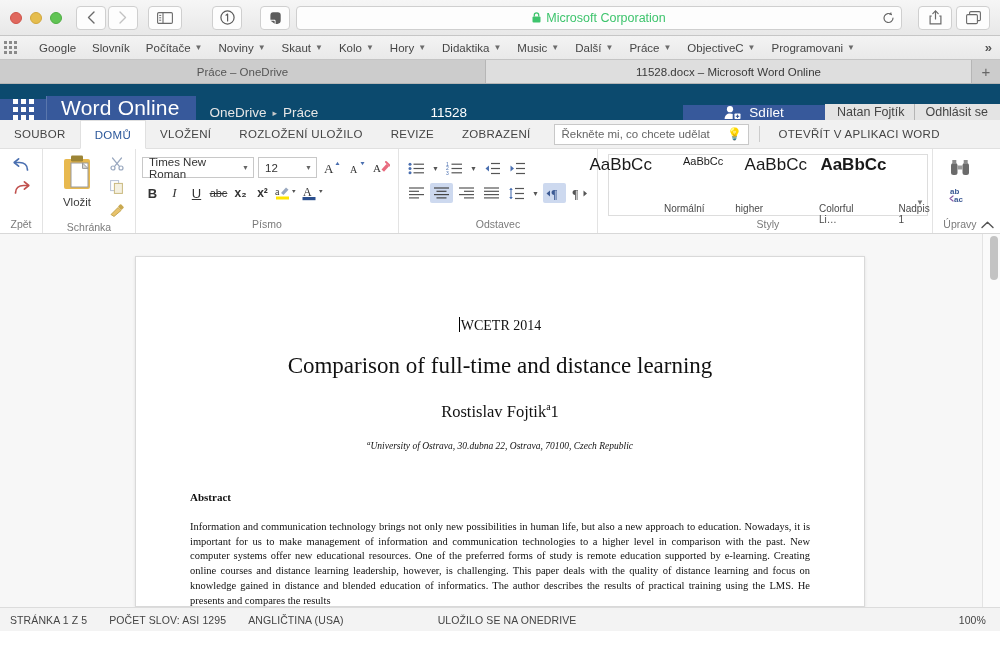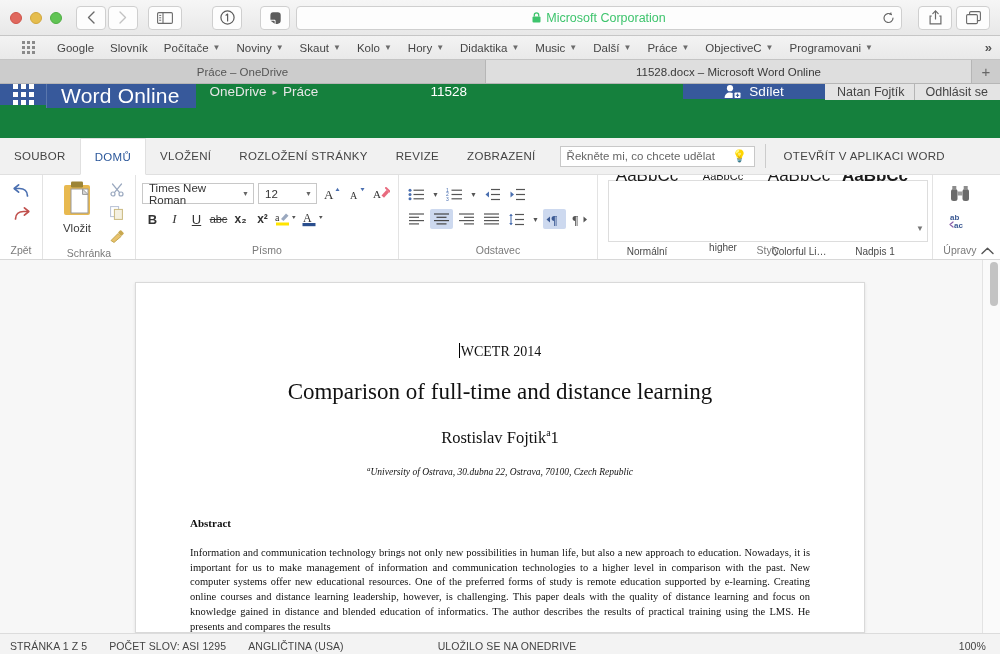--- a/index.html
+++ b/index.html
@@ -65,21 +65,21 @@
   }
   .right-btns { display: flex; gap: 4px; margin-left: 10px; }
 
   
   .bookmarks {
     height: 24px;
     background: linear-gradient(#f3f3f3, #e9e9e9);
     border-bottom: 1px solid #c4c4c4;
     display: flex;
     align-items: center;
-    padding: 0 22px;
+    padding: 0 4px;
     position: relative;
   }
   .bm-grid {
     display: grid;
     grid-template-columns: repeat(3, 3px);
     grid-template-rows: repeat(3, 3px);
     gap: 2px;
     margin-right: 14px;
   }
   .bm-grid i { background: #8a8a8a; display: block; width: 3px; height: 3px; }
@@ -116,24 +116,24 @@
   }
   .tab.active { background: #dedede; color: #3a3a3a; }
   .tab-newtab {
     width: 28px;
     display: flex; align-items: center; justify-content: center;
     font-size: 15px; color: #666; background: #cccccc;
   }
 
   
   .wo-header {
-    height: 54px;
-    background: #15803d;
+    height: 36px;
+    background: #0c4a6e;
     display: flex;
-    align-items: flex-start;
+    align-items: flex-end;
     color: #fff;
   }
   .wo-waffle {
     width: 46px;
     background: #37599b;
     display: flex; align-items: center; justify-content: center;
   }
   .waffle-grid {
     display: grid;
     grid-template-columns: repeat(3, 5px);
@@ -174,21 +174,21 @@
     display: flex; align-items: center;
     padding: 0 12px;
     gap: 10px;
     color: #444;
     font-size: 12.5px;
   }
   .acct-sep { width: 1px; height: 16px; background: #b5b5b5; }
 
   
   .ribbon-tabs {
-    height: 37px;
+    height: 29px;
     background: #f1f1f1;
     border-bottom: 1px solid #e0e0e0;
     display: flex;
     align-items: stretch;
     position: relative;
   }
   .rtab {
     display: flex; align-items: center;
     padding: 0 14px;
     font-size: 11.5px;
@@ -290,22 +290,22 @@
   .pbtn.dk { color: #444; }
 
   .styles-gallery {
     display: flex; align-items: stretch;
     border: 1px solid #dddddd;
     height: 62px;
     margin-top: 1px;
   }
   .style-item {
     width: 76px;
-    display: flex; flex-direction: column;
-    align-items: center; justify-content: center;
+    display: flex; flex-direction: row;
+    justify-content: center;
     gap: 12px;
   }
   .style-aa { color: #1a1a1a; }
   .style-nm { font-size: 10px; color: #4a4a4a; margin-top: 48px; }
   .styles-more {
     width: 14px;
     display: flex; align-items: flex-end; justify-content: center;
     padding-bottom: 8px;
     font-size: 8px; color: #777;
   }
@@ -611,21 +611,21 @@
   <div class="rtab">
       <span>SOUBOR</span>
     </div>
   <div class="rtab active">
       <span>DOMŮ</span>
     </div>
   <div class="rtab">
       <span>VLOŽENÍ</span>
     </div>
   <div class="rtab">
-      <span>ROZLOŽENÍ STRÁNKY</span>
+      <span>ROZLOŽENÍ ULOŽILO</span>
     </div>
   <div class="rtab">
       <span>REVIZE</span>
     </div>
   <div class="rtab">
       <span>ZOBRAZENÍ</span>
     </div>
   <div class="tellme-wrap">
     <div class="tellme">
       <span>Řekněte mi, co chcete udělat</span>

